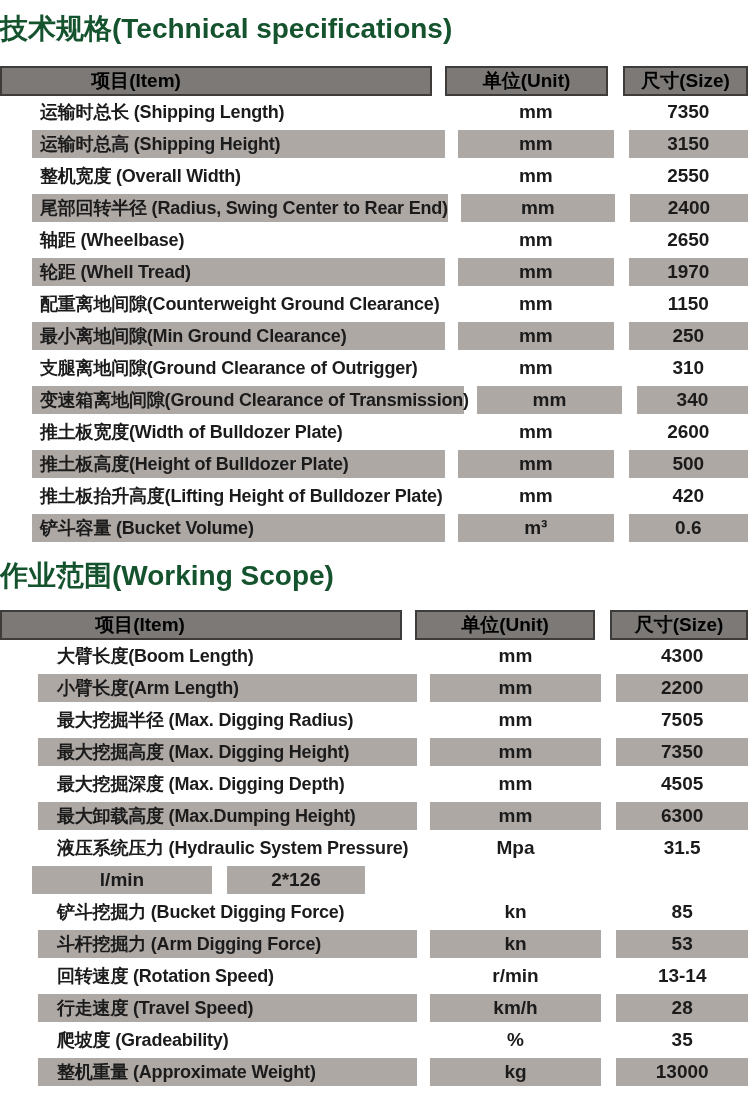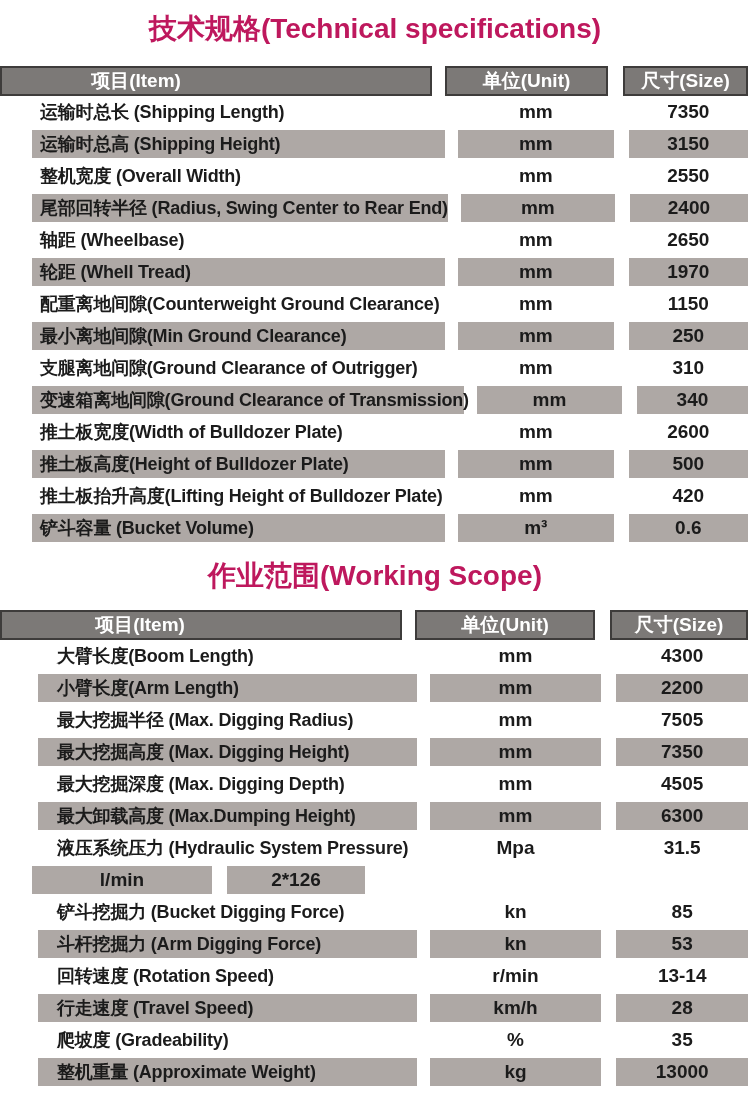--- a/index.html
+++ b/index.html
@@ -4,40 +4,39 @@
 <style>
   * { margin:0; padding:0; box-sizing:border-box; }
   html,body { background:#ffffff; }
   body {
     width:750px; height:1101px;
     font-family:"Liberation Sans","DejaVu Sans",sans-serif;
     color:#1b1b1b;
     overflow:hidden;
   }
   .section-title {
-    text-align:center;
     font-size:28px;
     font-weight:700;
-    color:#be185d;
+    color:#14532d;
     line-height:36px;
   }
   .title-1 { padding-top:11px; }
   .title-2 { margin-top:14px; }
   .spec-table { width:748px; }
   .table-1 { margin-top:19px; }
   .table-2 { margin-top:16px; }
   .hdr-row { display:flex; height:30px; }
   .hdr-cell {
     background:#7c7977;
     border:2px solid #3e3c3b;
     height:30px;
     line-height:26px;
     font-size:19px;
     font-weight:700;
-    color:#ffffff;
+    color:#000000;
     text-align:center;
     white-space:nowrap;
   }
   .hdr-item span { display:block; text-align:center; }
   .t1 .hdr-item { width:432px; margin-right:13px; }
   .t1 .hdr-item span { width:268px; }
   .t1 .hdr-unit { width:163px; margin-right:15px; }
   .t1 .hdr-size { width:125px; }
   .t2 .hdr-item { width:402px; margin-right:13px; }
   .t2 .hdr-item span { width:276px; }

